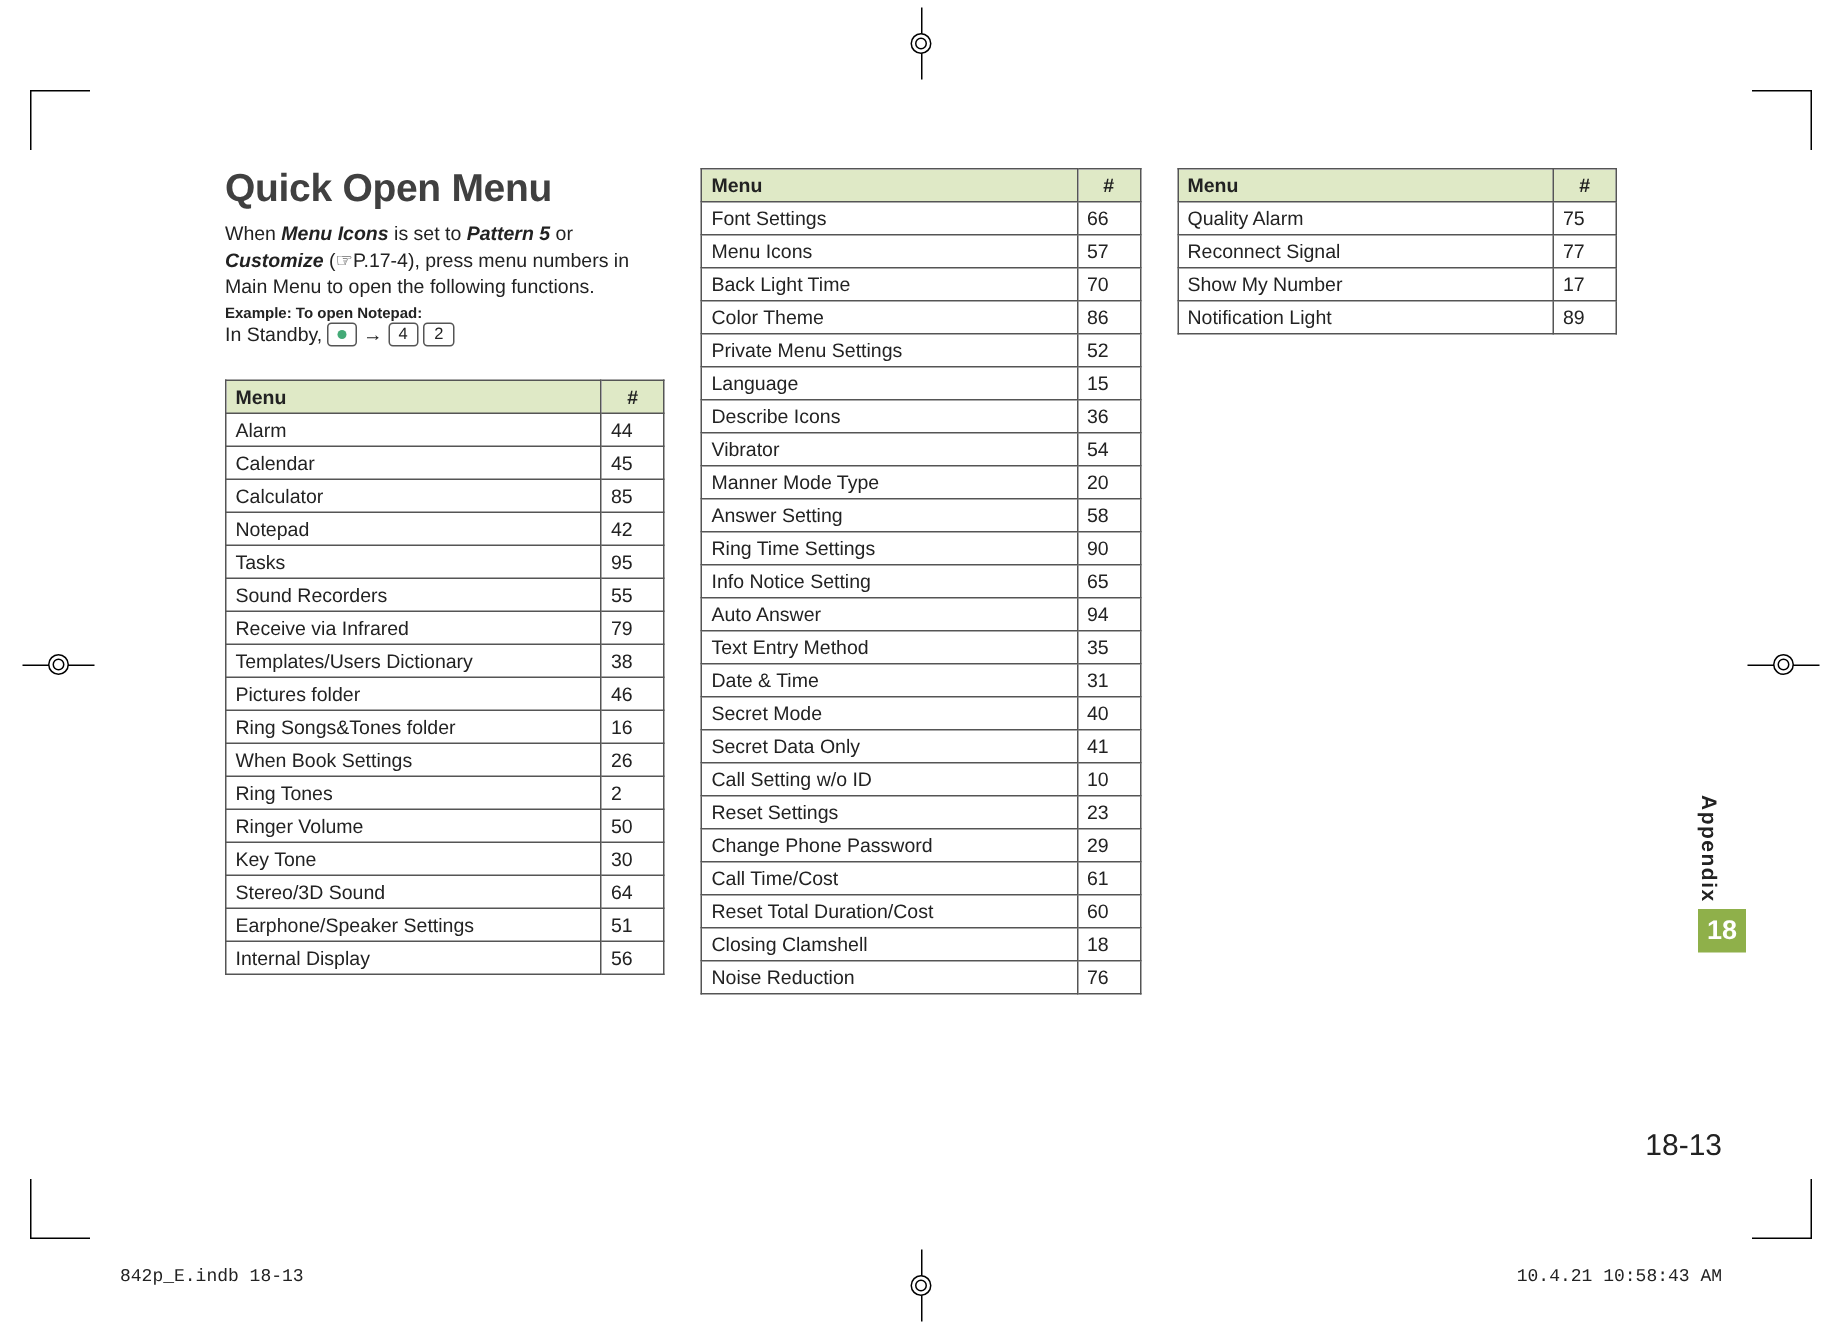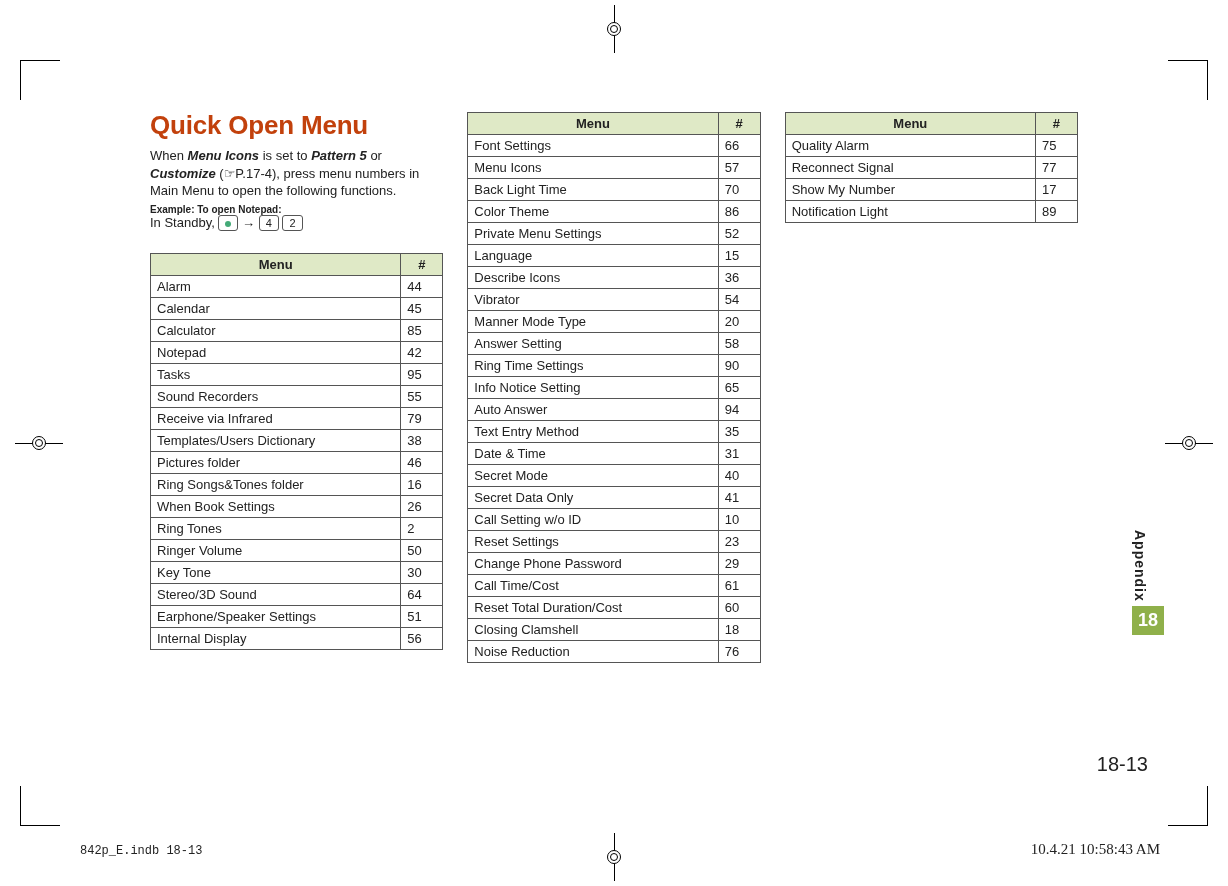--- a/index.html
+++ b/index.html
@@ -22,42 +22,42 @@
   .reg-circle::after { content:""; position:absolute; width:6px; height:6px; border:1px solid #000; border-radius:50%; left:50%; top:50%; transform:translate(-50%,-50%);}
   .reg-horiz { position:absolute; top:50%; transform:translateY(-50%); width:8px; height:32px; }
   .reg-horiz::before { content:""; position:absolute; left:-20px; top:50%; height:1px; width:48px; background:#000; }
   .reg-left { left:35px; top:50%; }
   .reg-right { right:35px; top:50%; }
   .reg-top { top:25px; }
   .reg-bot { bottom:25px; }
 
   .page { position:absolute; top:110px; left:150px; right:150px; bottom:110px; display:flex; gap:24px; }
   .col { flex:1 1 0; min-width:0; }
-  h2.title { color:#c2410c; font-size:26px; font-weight:800; margin:0 0 6px 0; letter-spacing:-0.2px; }
+  h2.title { color:#404040; font-size:26px; font-weight:800; margin:0 0 6px 0; letter-spacing:-0.2px; }
   .intro { font-size:13px; line-height:1.35; max-width:310px; }
   .intro em, .intro strong { font-style:italic; font-weight:700; }
   .example { font-weight:700; margin-top:4px; font-size:10px; }
   .standby { font-size:13px; margin-bottom:22px; }
   .okey { display:inline-block; border:1px solid #555; padding:0 6px; border-radius:3px; font-size:11px; line-height:14px; vertical-align:middle; }
   .okey.dot::before { content:""; display:inline-block; width:6px; height:6px; background:#4a7; border-radius:50%; }
   .okey.num { min-width:20px; text-align:center; }
 
   table.menu { border-collapse:collapse; width:100%; margin-top:2px; }
   table.menu th, table.menu td { border:1px solid #555; padding:3px 6px; font-size:13px; text-align:left; white-space:nowrap; overflow:hidden; text-overflow:ellipsis; }
-  table.menu th { background:#dfe9c6; font-weight:700; text-align:center; }
+  table.menu th { background:#dfe9c6; font-weight:700; text-align:left; }
   table.menu th.hash, table.menu td.hash { width:42px; text-align:left; }
   table.menu th.hash { text-align:center; }
 
   .side-tab { position:absolute; right:64px; top:530px; text-align:center; }
   .side-tab .vert { writing-mode:vertical-rl; font-weight:700; font-size:14px; letter-spacing:1px; }
   .side-tab .num { background:#8fb04a; color:#fff; font-weight:800; font-size:18px; padding:4px 6px; margin-top:4px; display:inline-block; }
   .pagenum { position:absolute; right:80px; bottom:110px; font-size:20px; font-weight:400; }
 
   .footer-left { position:absolute; left:80px; bottom:28px; font-size:12px; font-family:Liberation Mono, monospace; }
-  .footer-right { position:absolute; right:68px; bottom:28px; font-size:15px; font-family:Liberation Serif, serif; }
+  .footer-right { position:absolute; right:80px; bottom:28px; font-size:12px; font-family:Liberation Mono, monospace; }
 </style>
 </head>
 <body>
 
 <div class="crop-mark crop-tl"></div>
 <div class="crop-mark crop-tr"></div>
 <div class="crop-mark crop-bl"></div>
 <div class="crop-mark crop-br"></div>
 <div class="reg-vert reg-top">
     <div class="reg-circle"></div>

